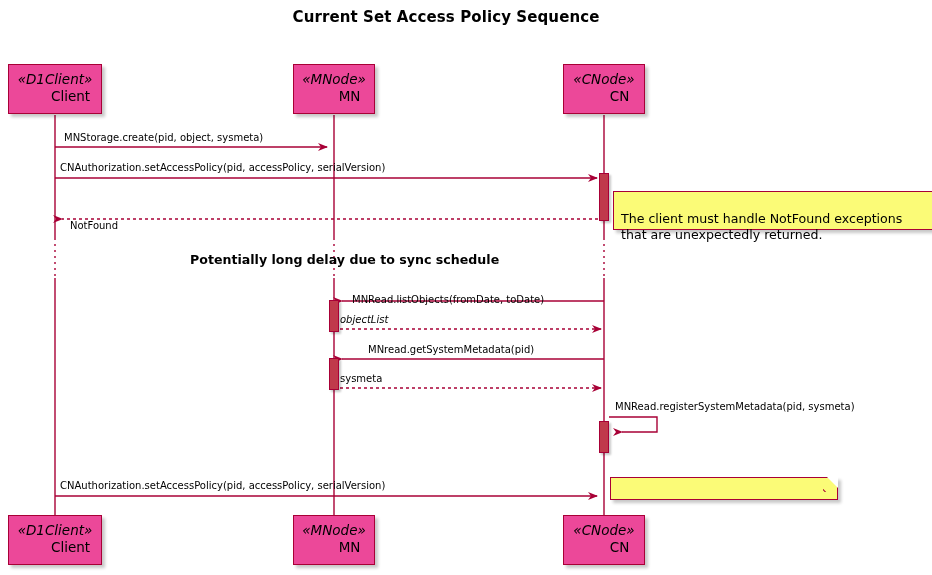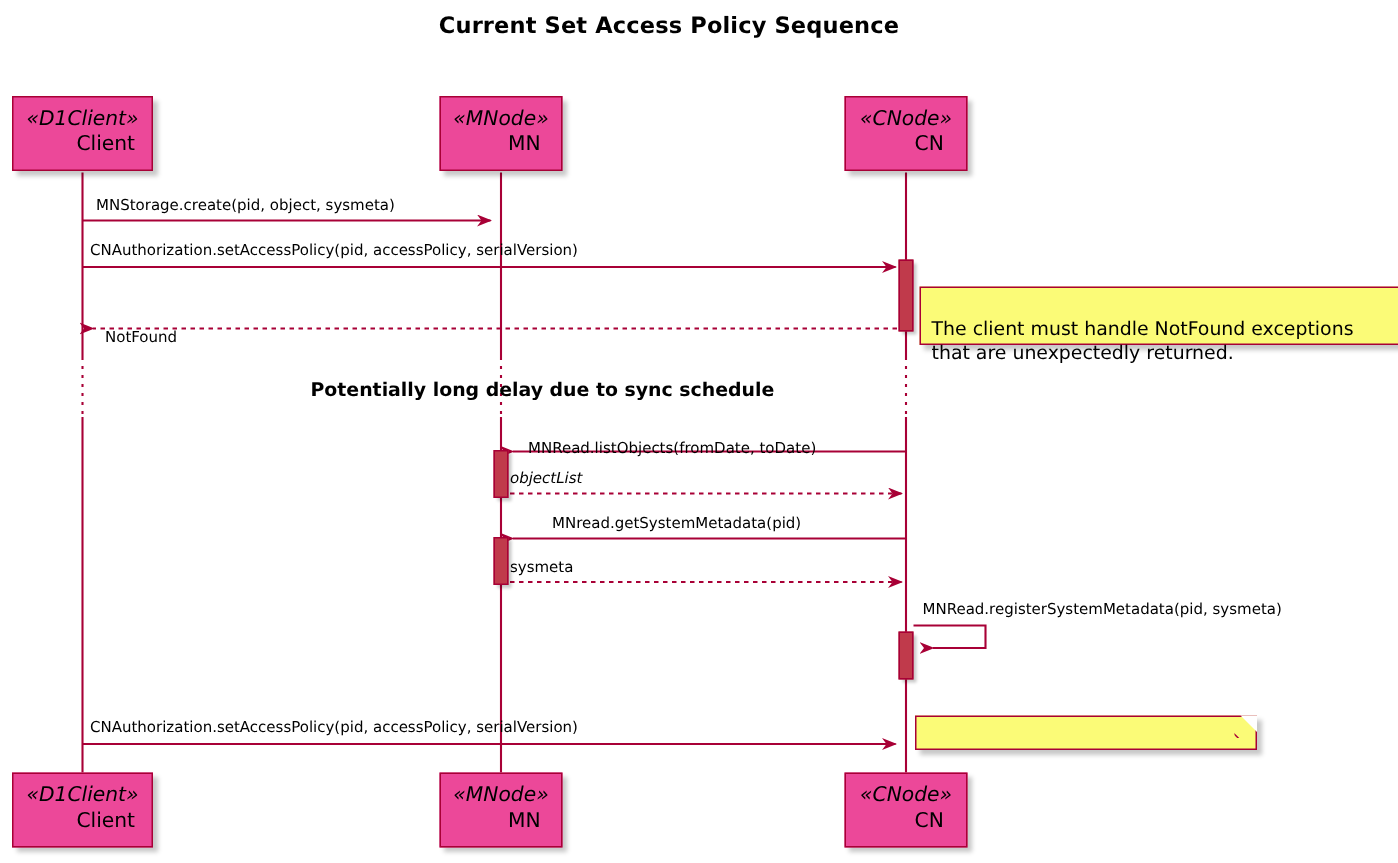--- a/index.html
+++ b/index.html
@@ -70,21 +70,20 @@
     color: #000;
     white-space: nowrap;
   }
   
   .delay-label {
     position: absolute;
     font-size: 12.6px;
     font-weight: bold;
     color: #000;
     white-space: nowrap;
-    margin-left: 17px;
   }
   
   .note {
     position: absolute;
     box-sizing: border-box;
     background: #FBFB77;
     border: 1px solid #A80036;
     box-shadow: 3px 3px 3px rgba(0,0,0,0.22);
     font-size: 12.6px;
     color: #000;

